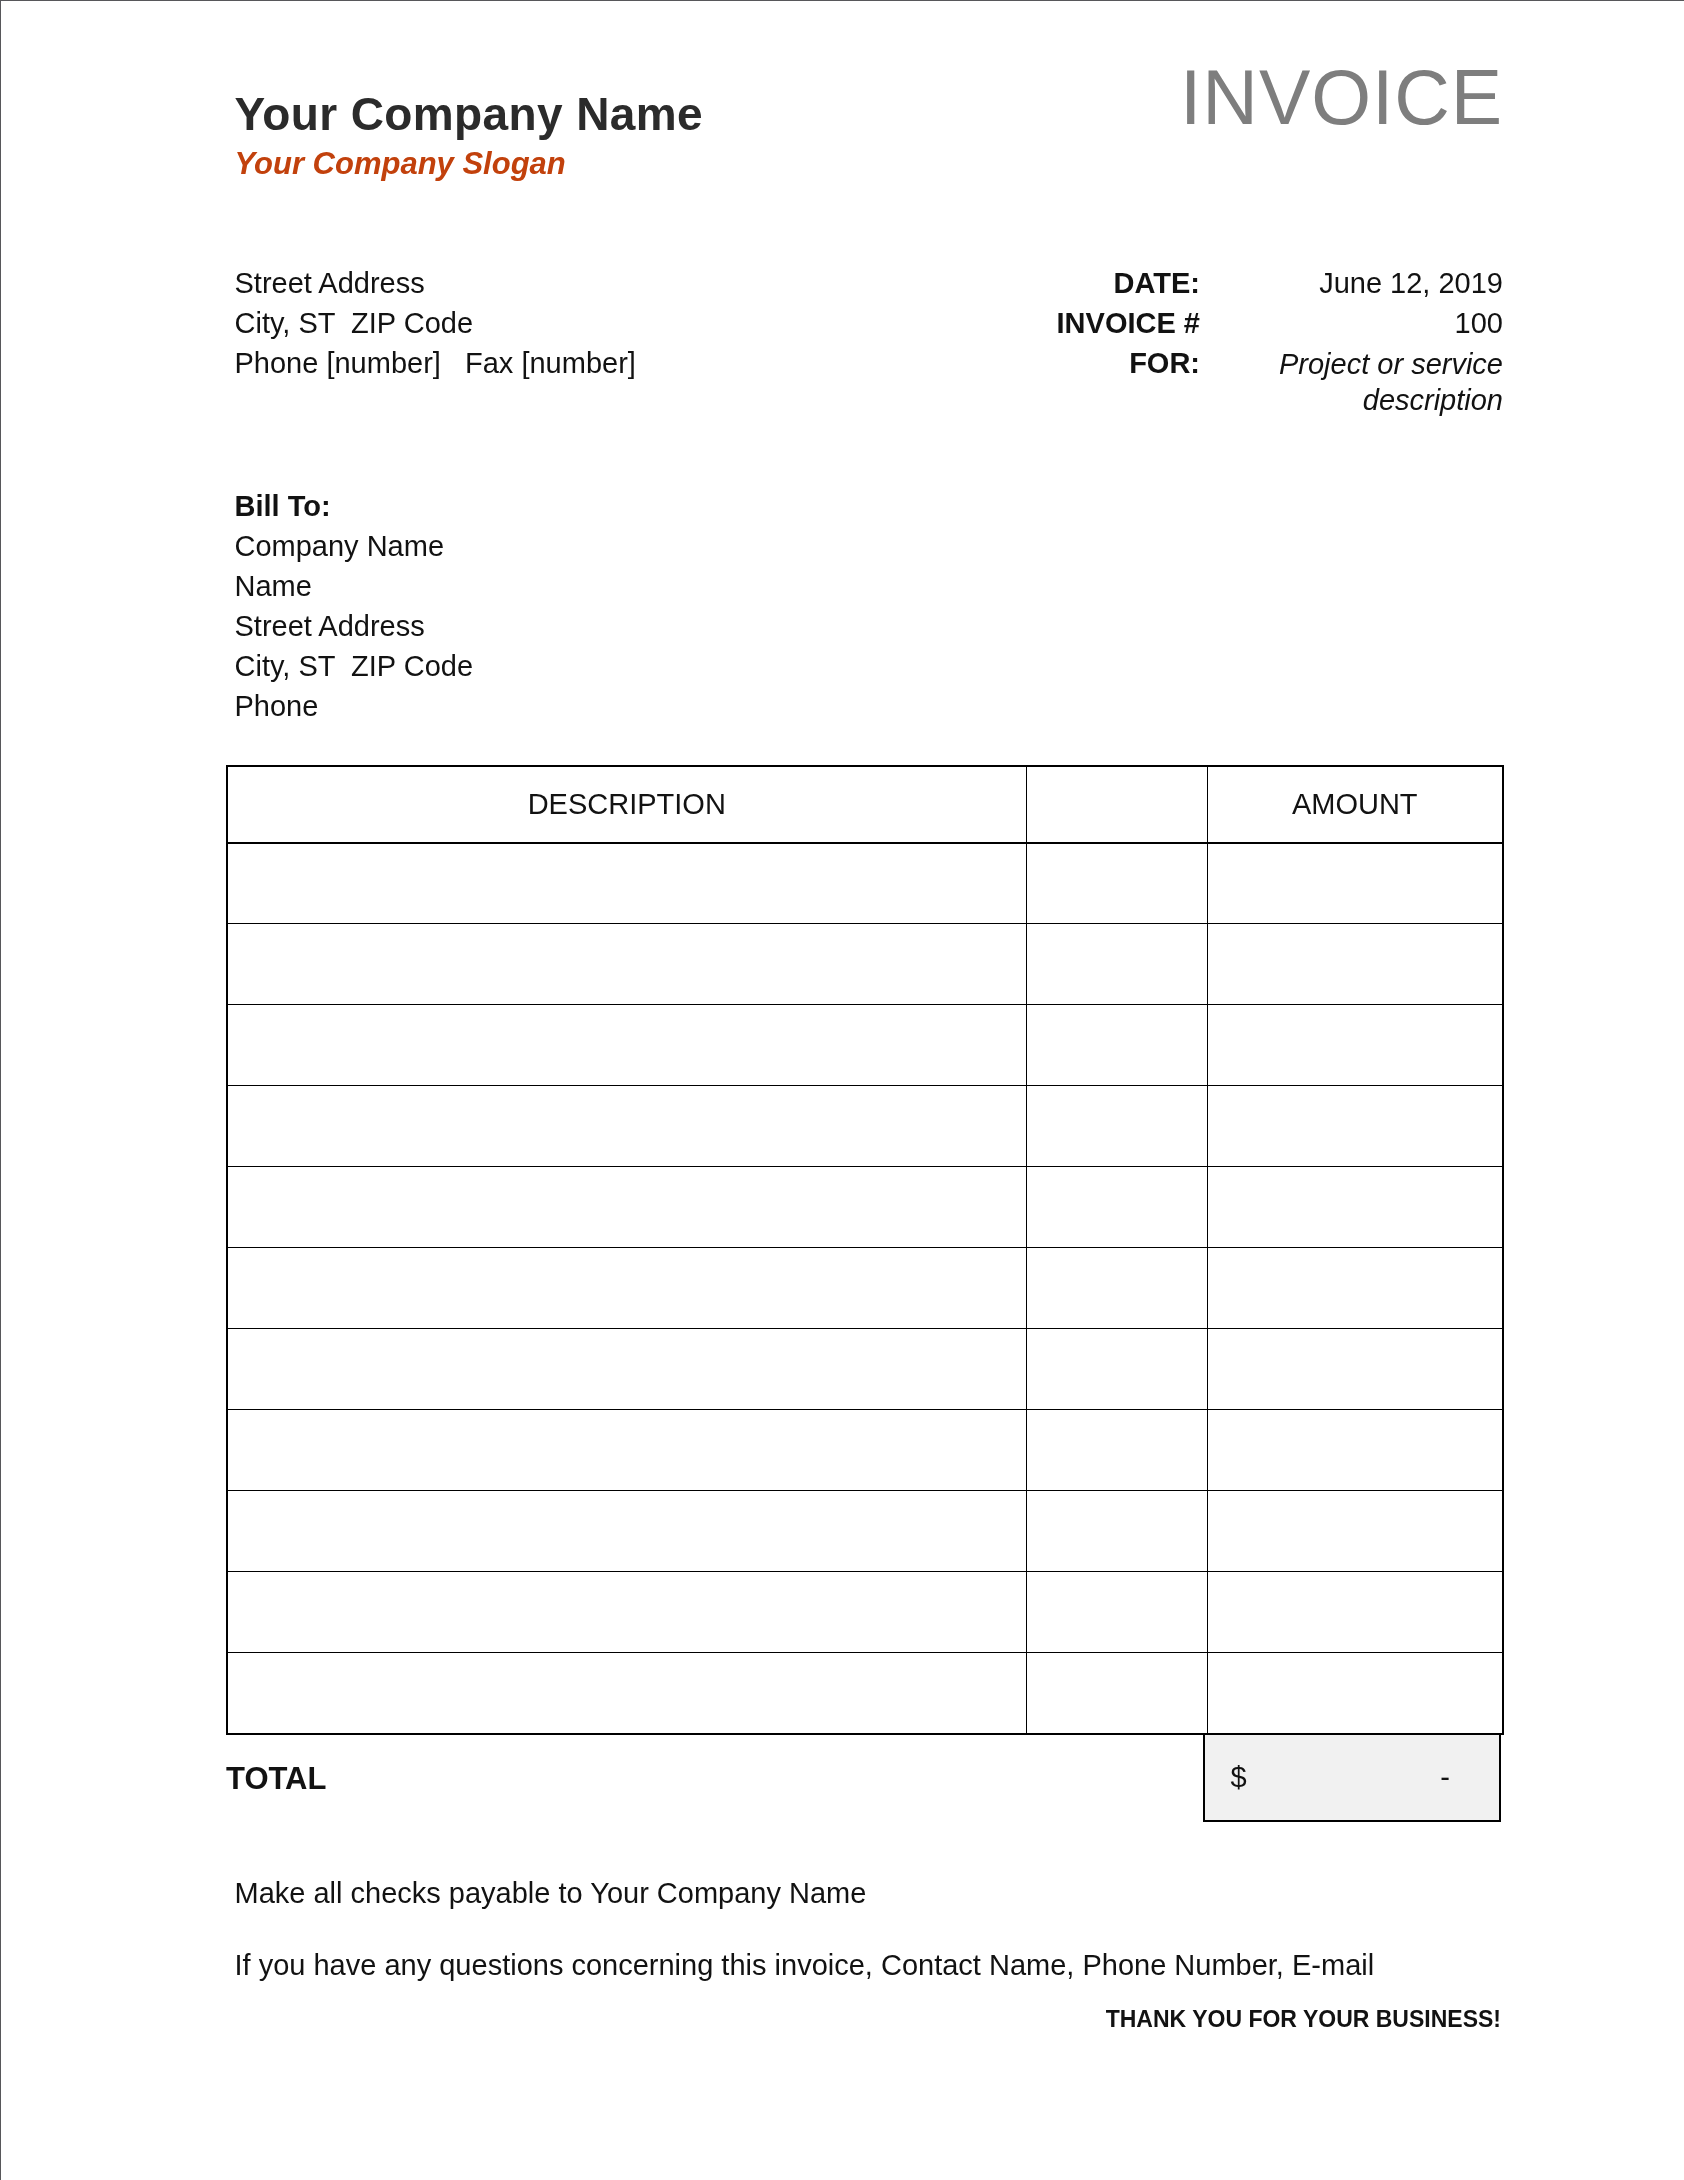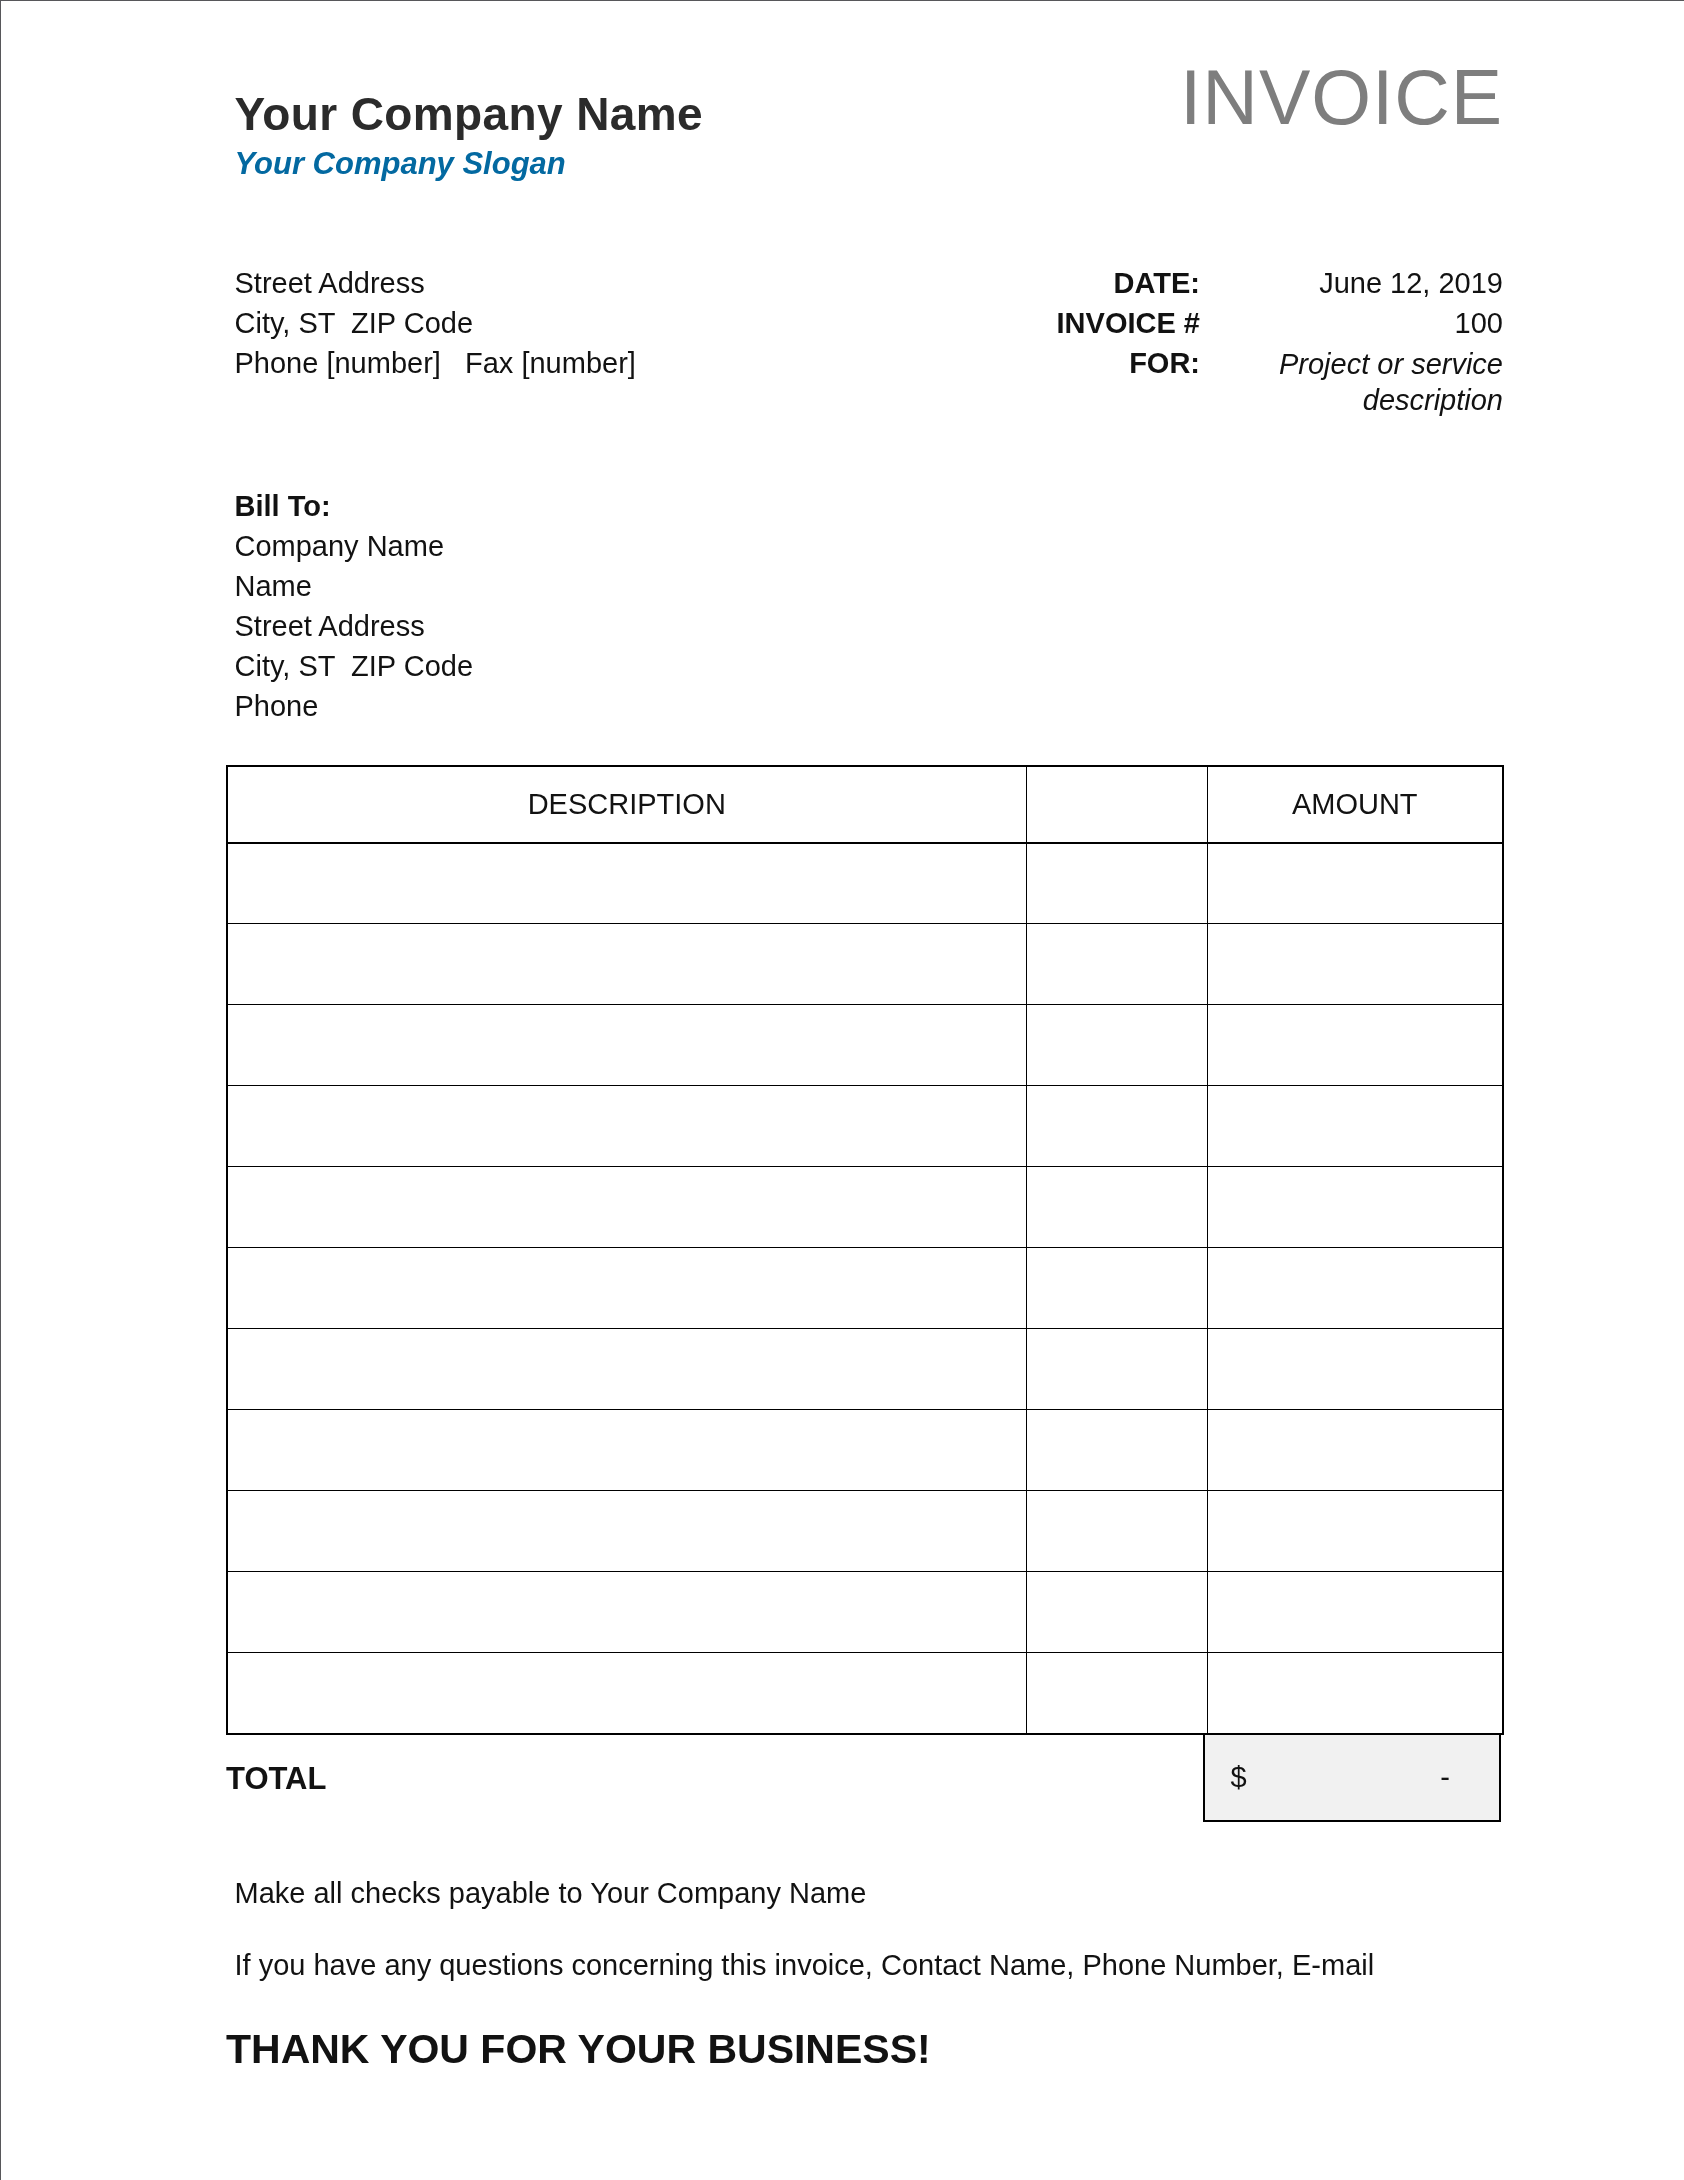--- a/index.html
+++ b/index.html
@@ -30,21 +30,21 @@
     font-weight: bold;
     color: #2b2b2b;
     line-height: 1.15;
     letter-spacing: 0.4px;
   }
   .company-slogan {
     margin-top: 5.1px;
     font-size: 31px;
     font-weight: bold;
     font-style: italic;
-    color: #0369a1;
+    color: #c2410c;
   }
   .invoice-title {
     font-size: 77px;
     font-weight: 400;
     color: #7e7e7e;
     line-height: 1.0;
     letter-spacing: 0.9px;
   }
 
   
@@ -121,24 +121,24 @@
     align-items: center;
     justify-content: space-between;
     padding: 0 49px 0 25.6px;
     font-size: 29px;
   }
 
   
   .note-1 { margin-top: 55px; padding-left: 8.5px; font-size: 29px; }
   .note-2 { margin-top: 39px; padding-left: 8.5px; font-size: 29px; }
   .thank-you {
-    margin-top: 44px;
+    margin-top: 24px;
     width: 1275px;
-    text-align: left;
-    font-size: 41px;
+    text-align: right;
+    font-size: 23px;
     font-weight: bold;
   }
 </style>
 </head>
 <body>
 
 <div class="page">
 
   <div class="header-row">
     <div class="company-block">

